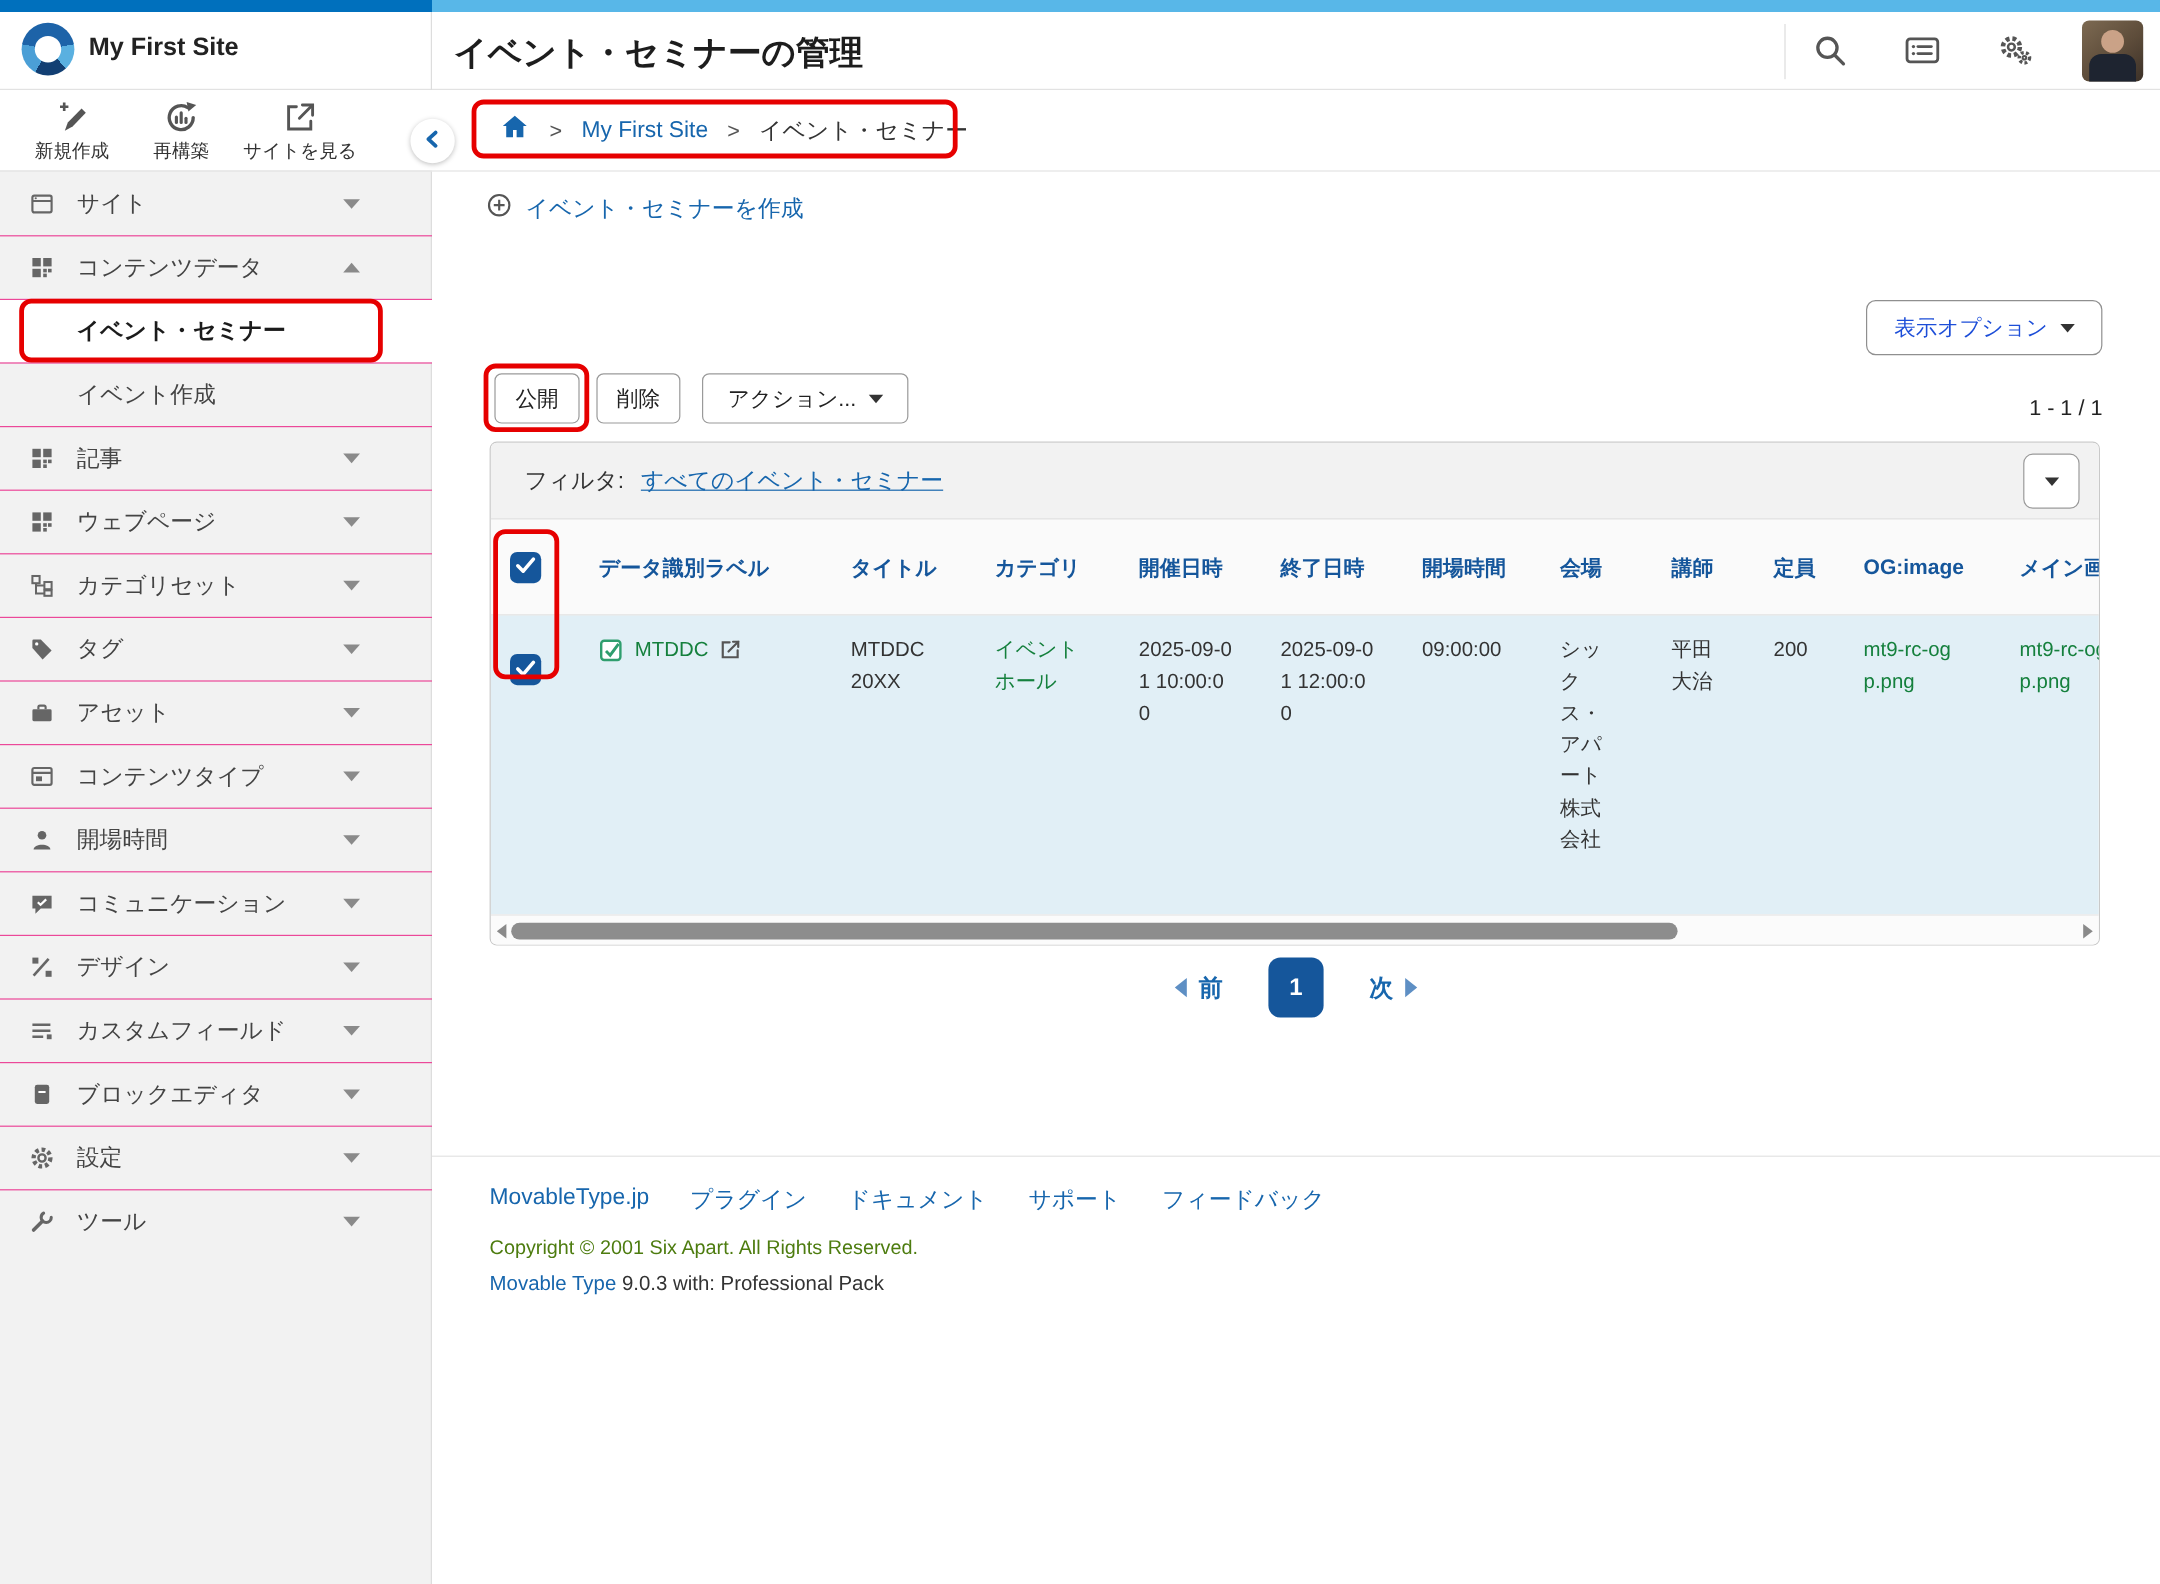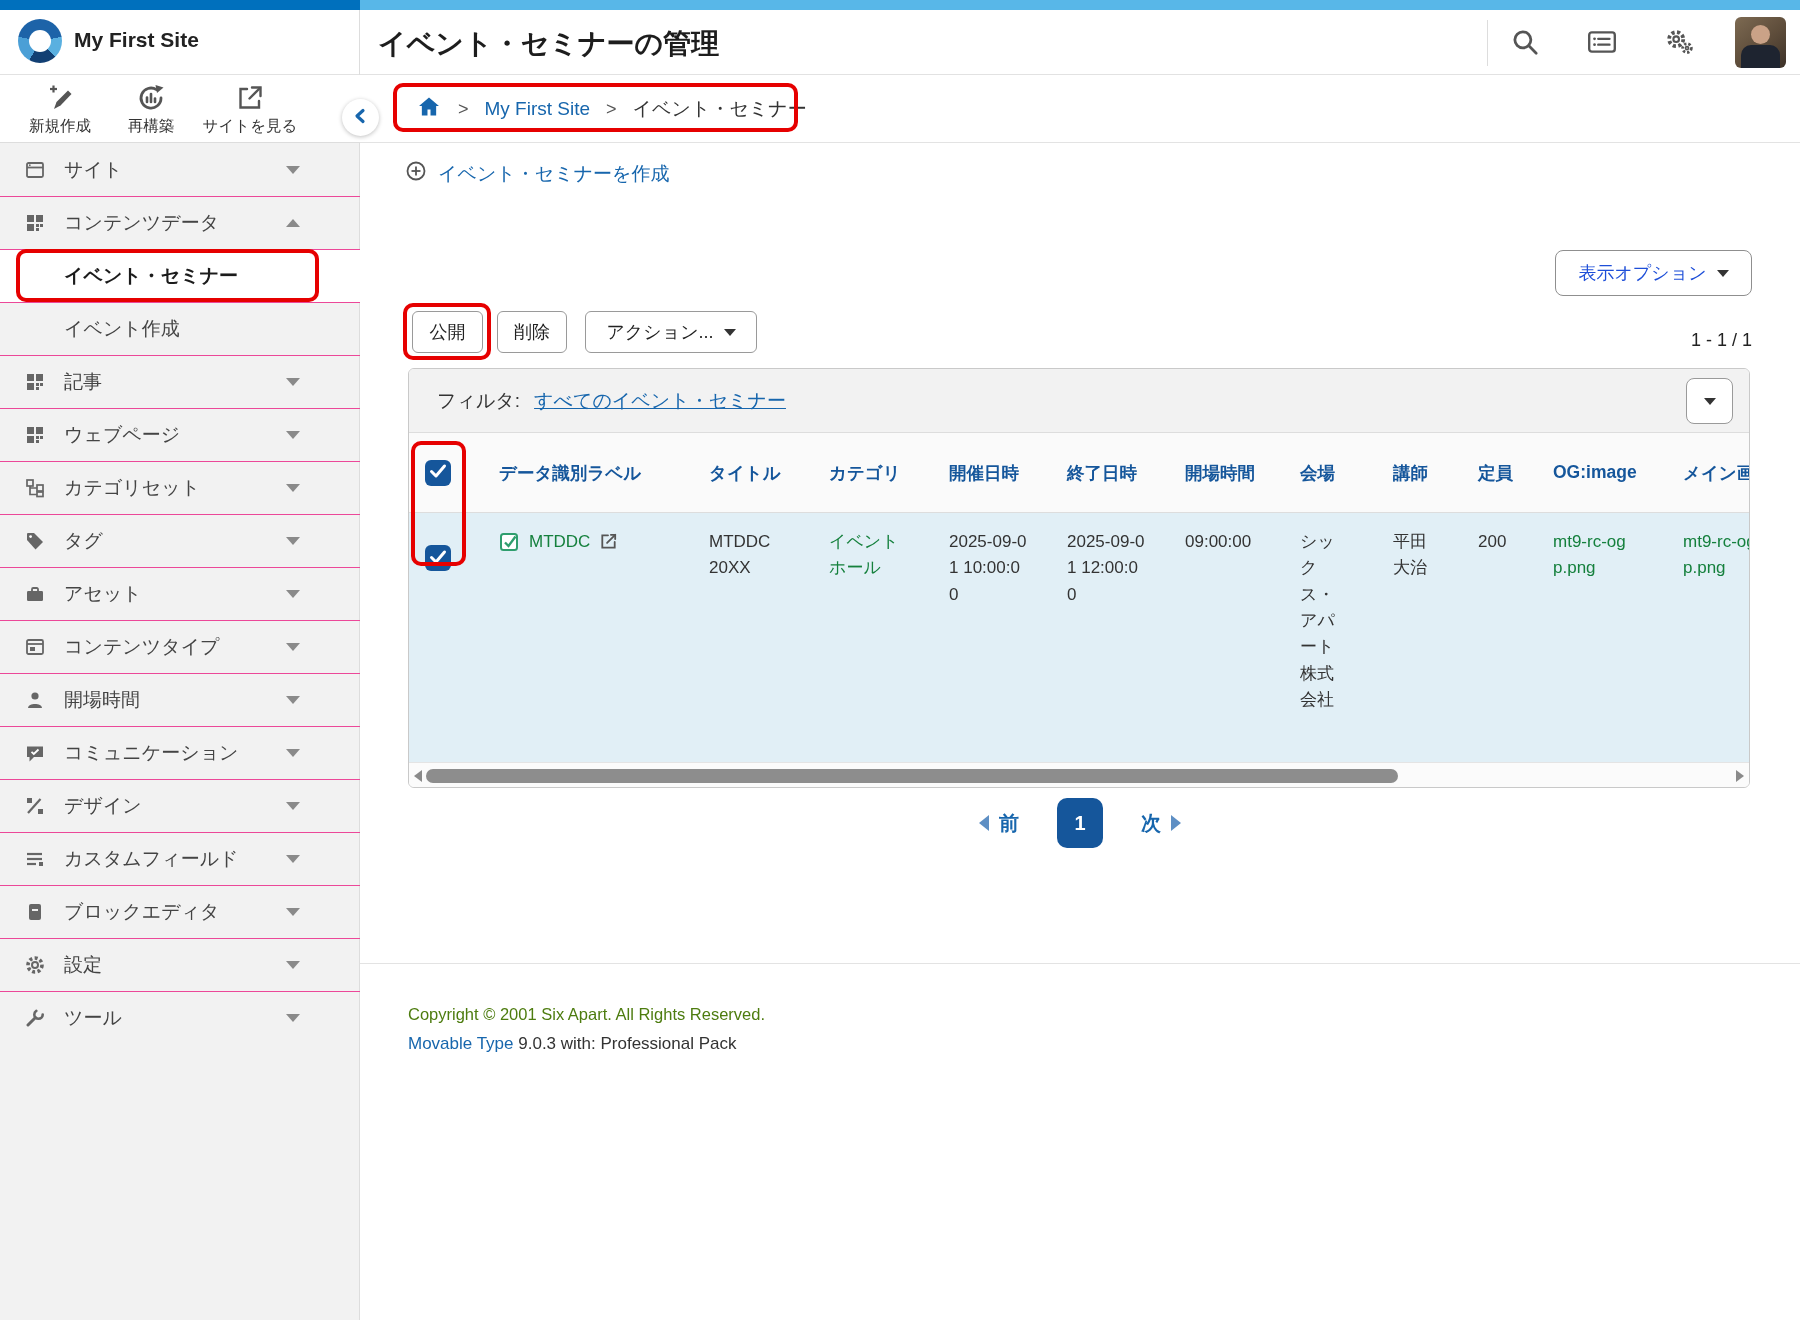--- a/index.html
+++ b/index.html
@@ -528,20 +528,27 @@
       <button class="pg-cur">1</button>
       <div class="pg-side">
         <span>次</span>
         <span class="pg-tri r"></span>
       </div>
     </div>
 
     <div class="main-hr2"></div>
 
     <div class="footer">
+      <div class="f-links">
+        <span class="f-link">MovableType.jp</span>
+        <span class="f-link">プラグイン</span>
+        <span class="f-link">ドキュメント</span>
+        <span class="f-link">サポート</span>
+        <span class="f-link">フィードバック</span>
+      </div>
       <div class="f-copy">Copyright © 2001 Six Apart. All Rights Reserved.</div>
       <div class="f-ver">
         <span class="lnk">Movable Type</span><span> 9.0.3 with: Professional Pack</span>
       </div>
     </div>
   </div>
 
   <div class="anno anno-breadcrumb"></div>
   <div class="anno anno-sidebar"></div>
   <div class="anno anno-publish"></div>

